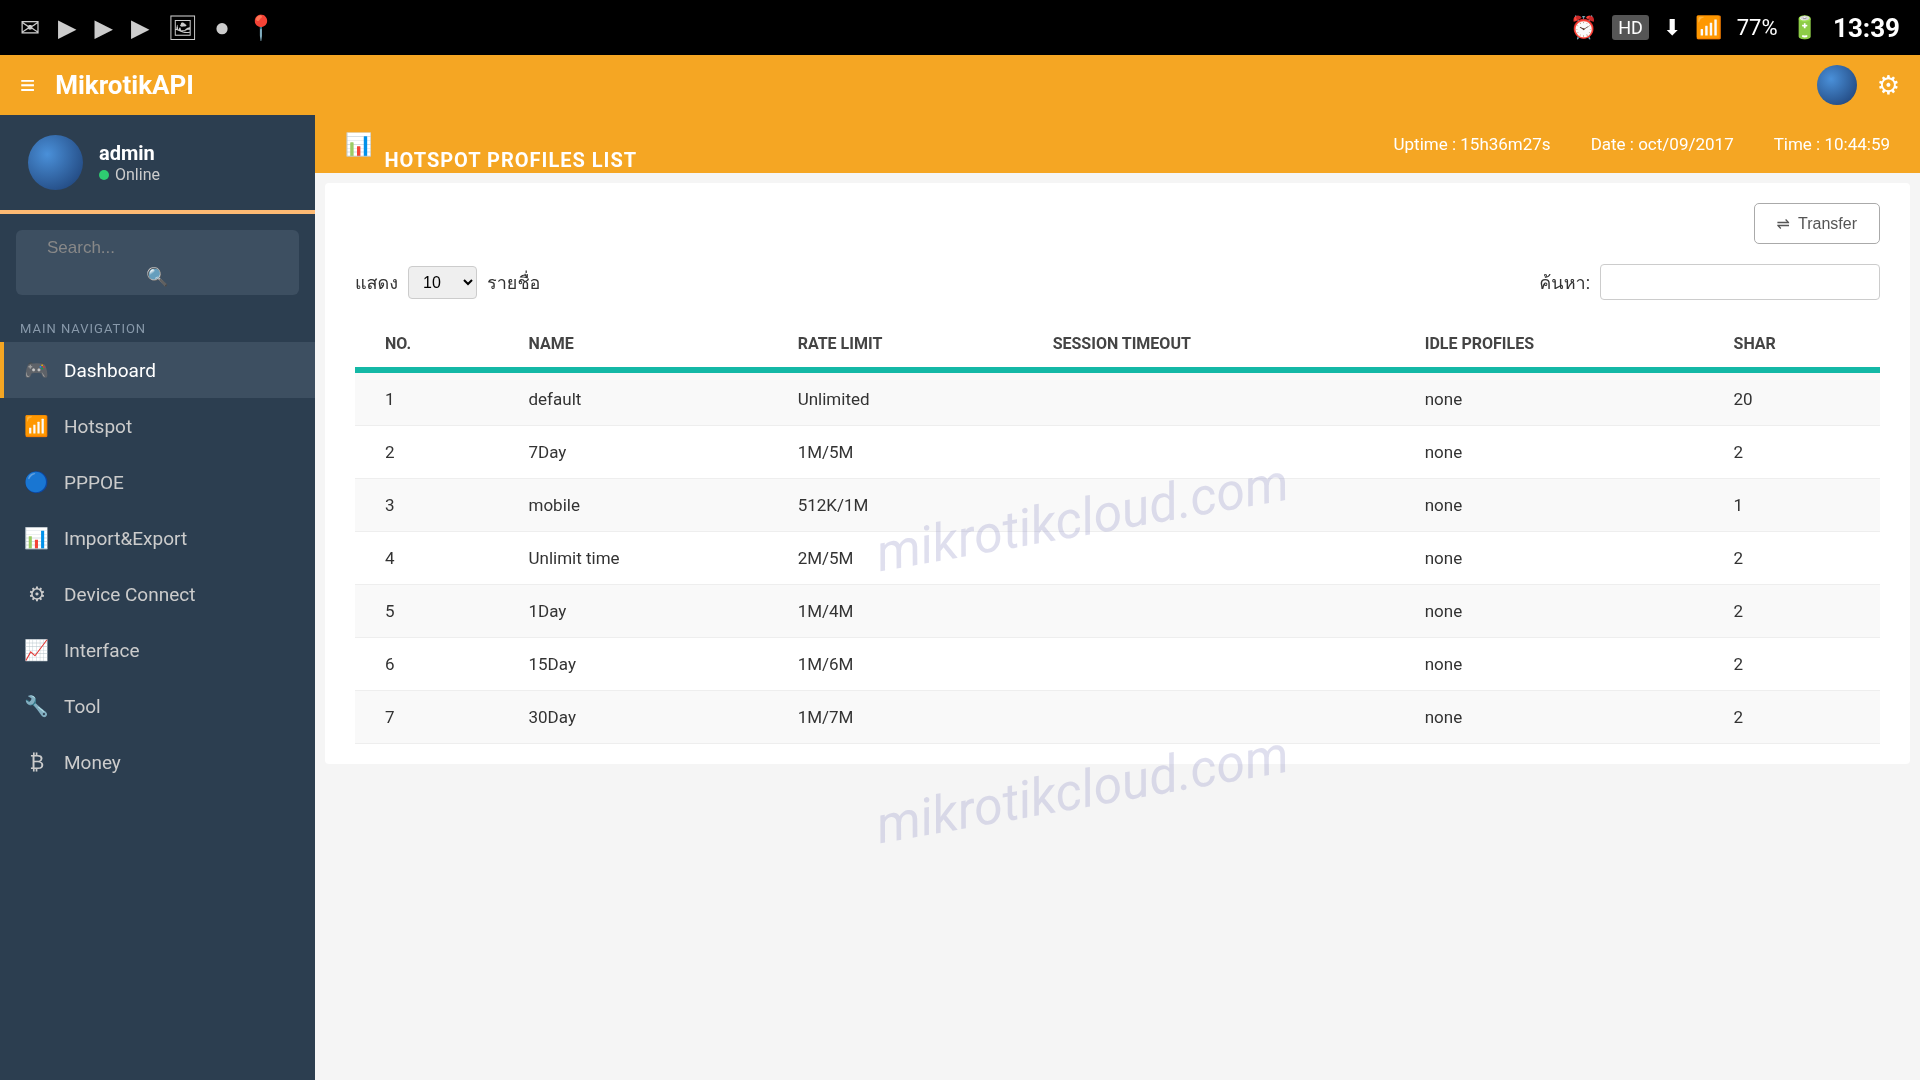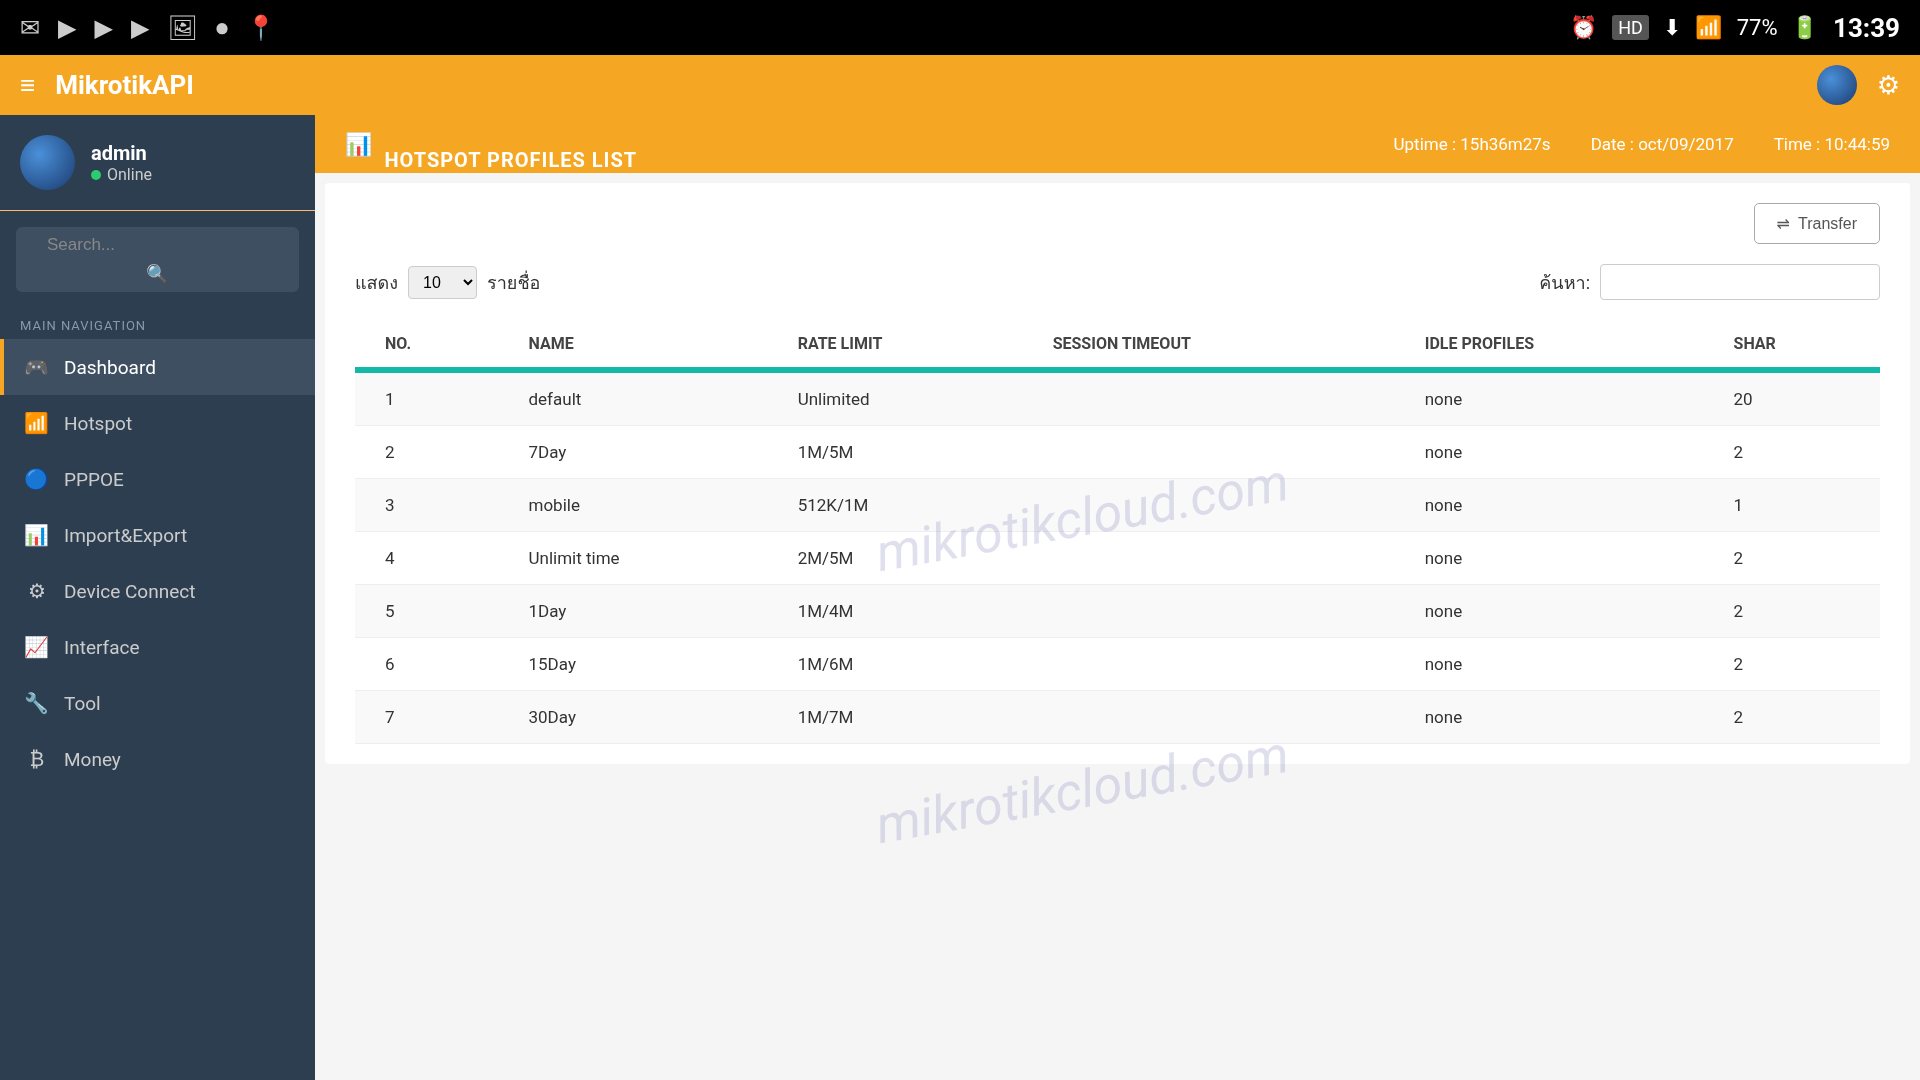--- a/index.html
+++ b/index.html
@@ -43,22 +43,22 @@
       width: 315px;
       min-width: 315px;
       display: flex;
       flex-direction: column;
       overflow-y: auto;
     }
     .sidebar-user {
       display: flex;
       align-items: center;
       gap: 16px;
-      padding: 20px 20px;
-      border-bottom: 1px solid #fdba74;
+      padding: 20px 28px;
+      border-bottom: 4px solid #fdba74;
     }
     .user-avatar {
       width: 55px; height: 55px;
       background: radial-gradient(circle at 35% 35%, #4a90d9, #1a3a6e);
       border-radius: 50%;
       flex-shrink: 0;
     }
     .user-info { display: flex; flex-direction: column; }
     .user-name { color: #fff; font-size: 20px; font-weight: bold; }
     .user-status { display: flex; align-items: center; gap: 6px; color: #ccc; font-size: 16px; }

